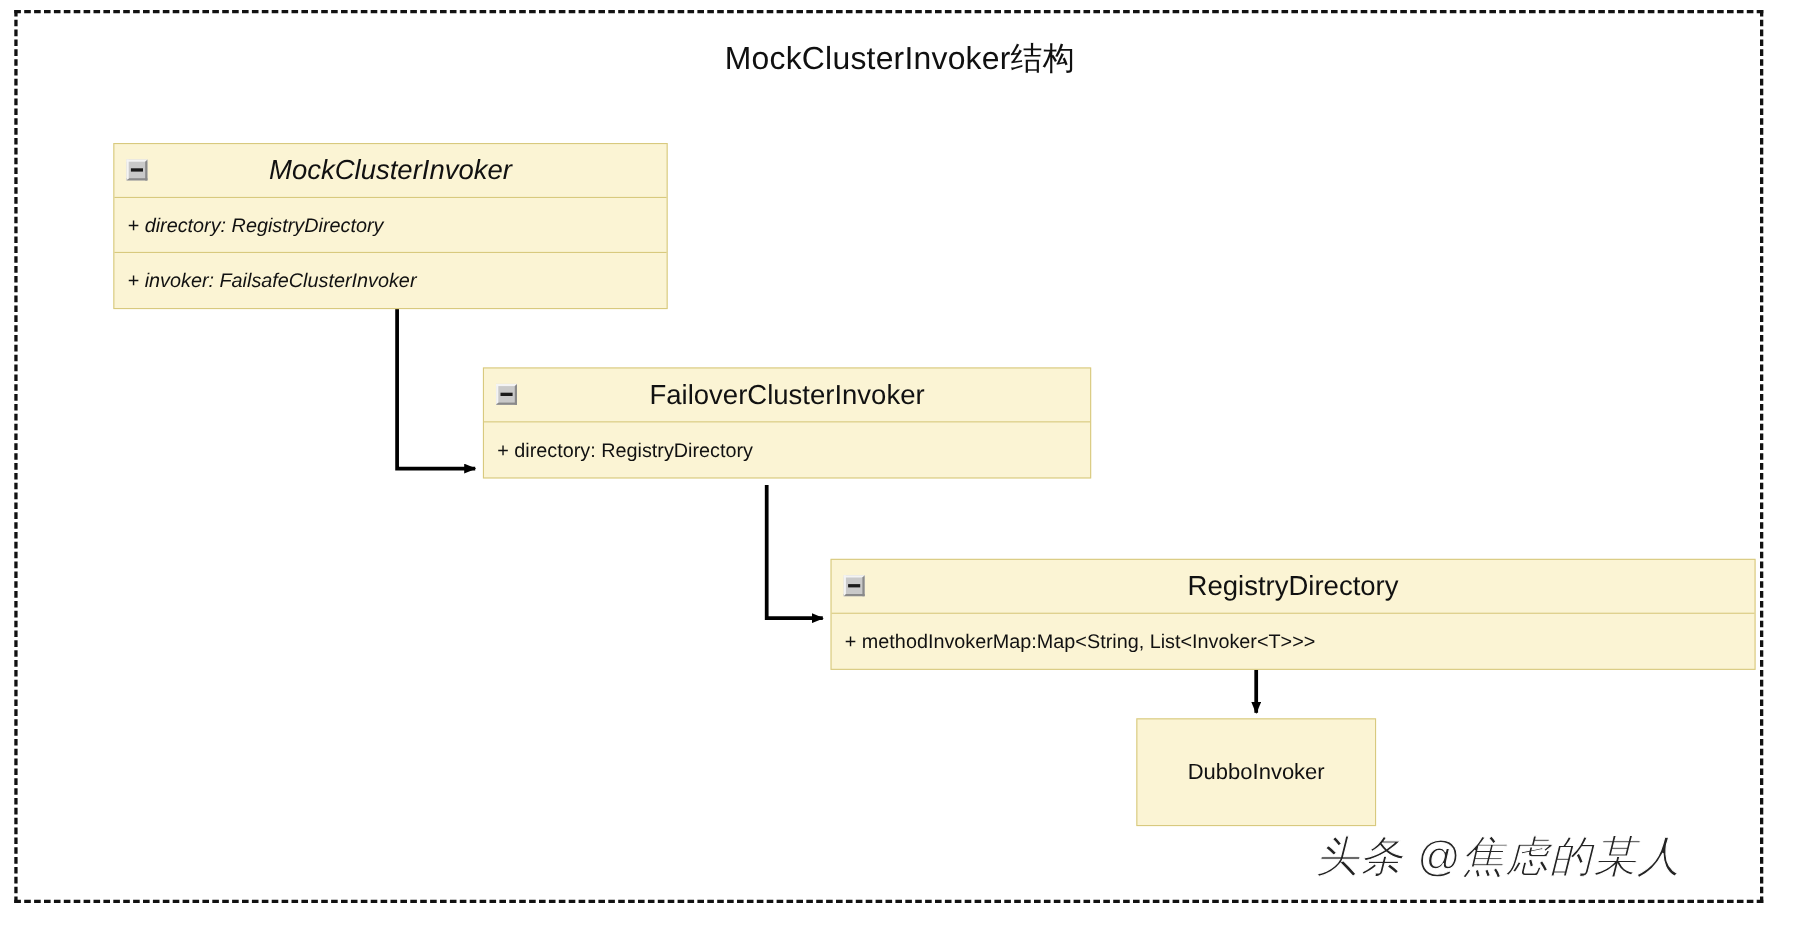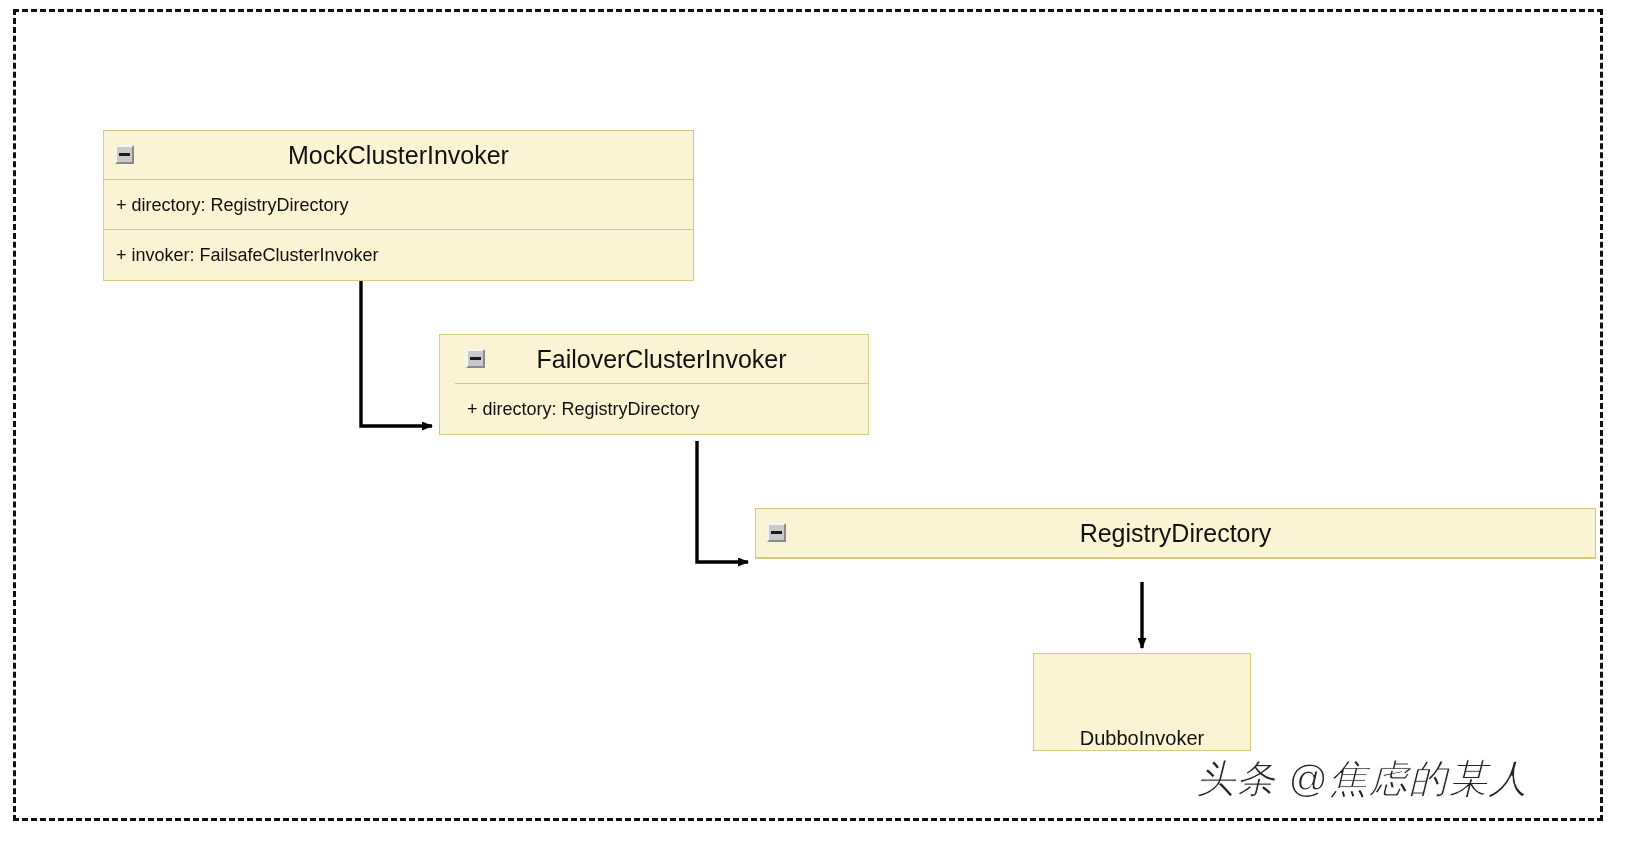--- a/index.html
+++ b/index.html
@@ -92,21 +92,21 @@
     overflow: hidden;
   }
   .uml-attr:last-child { border-bottom: none; }
   
   .uml-simple {
     position: absolute;
     background: #fbf4d4;
     border: 1px solid #d8c97e;
     box-sizing: border-box;
     display: flex;
-    align-items: flex-end;
+    align-items: center;
     justify-content: center;
     font-size: 20px;
     color: #111111;
     white-space: nowrap;
   }
   #connectors {
     position: absolute;
     left: 0;
     top: 0;
     width: 1636px;
@@ -127,57 +127,59 @@
     font-style: italic;
   }
 </style>
 </head>
 <body>
 
 <div id="canvas">
 
   <div id="frame"></div>
 
+  <div id="diagram-title">MockClusterInvoker结构</div>
 
   <svg id="connectors" viewBox="0 0 1636 856" xmlns="http://www.w3.org/2000/svg">
     <defs>
       <marker id="arrowhead" markerWidth="11" markerHeight="9" refX="10" refY="4.5" orient="auto" markerUnits="userSpaceOnUse">
         <path d="M0,0 L11,4.5 L0,9 z" fill="#000000"></path>
       </marker>
     </defs>
 
     <path d="M 361,281 L 361,426 L 432,426" stroke="#000000" stroke-width="3.4" fill="none" marker-end="url(#arrowhead)"></path>
 
     <path d="M 697,441 L 697,562 L 748,562" stroke="#000000" stroke-width="3.4" fill="none" marker-end="url(#arrowhead)"></path>
 
     <path d="M 1142,582 L 1142,648" stroke="#000000" stroke-width="3.4" fill="none" marker-end="url(#arrowhead)"></path>
   </svg>
 
-  <div class="uml-class" style="left:103px; top:130px; width:591px;">
+  <div class="uml-class" style="left:103px; top:130px; width:504px;font-style:italic;">
     <div class="uml-header">
       <span class="collapse-icon"></span>
       <span>MockClusterInvoker</span>
     </div>
     <div class="uml-attr">+ directory: RegistryDirectory</div>
     <div class="uml-attr">+ invoker: FailsafeClusterInvoker</div>
   </div>
 
-  <div class="uml-class" style="left:439px; top:334px; width:430px;padding-left:15px;">
+  <div class="uml-class" style="left:439px; top:334px; width:553px;">
     <div class="uml-header">
       <span class="collapse-icon"></span>
       <span>FailoverClusterInvoker</span>
     </div>
     <div class="uml-attr">+ directory: RegistryDirectory</div>
   </div>
 
   <div class="uml-class" style="left:755px; top:508px; width:841px;">
     <div class="uml-header">
       <span class="collapse-icon"></span>
       <span>RegistryDirectory</span>
     </div>
+    <div class="uml-attr">+ methodInvokerMap:Map&lt;String, List&lt;Invoker&lt;T&gt;&gt;&gt;</div>
   </div>
 
   <div class="uml-simple" style="left:1033px; top:653px; width:218px; height:98px;">
     <span>DubboInvoker</span>
   </div>
 
   <div id="watermark">头条 @焦虑的某人</div>
 
 </div>
 

